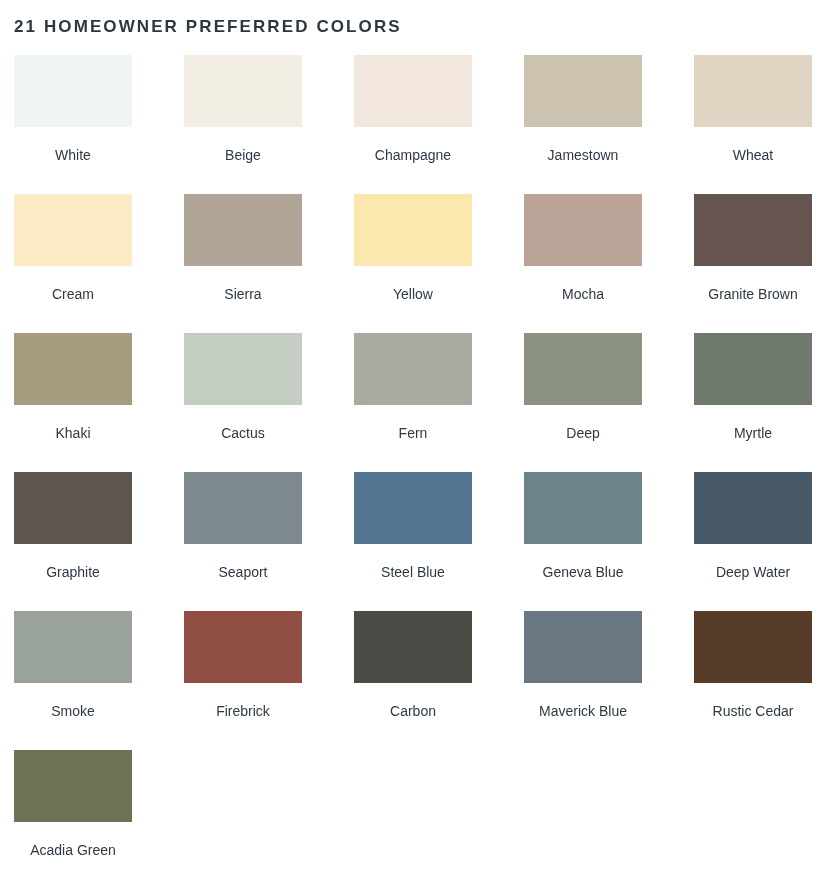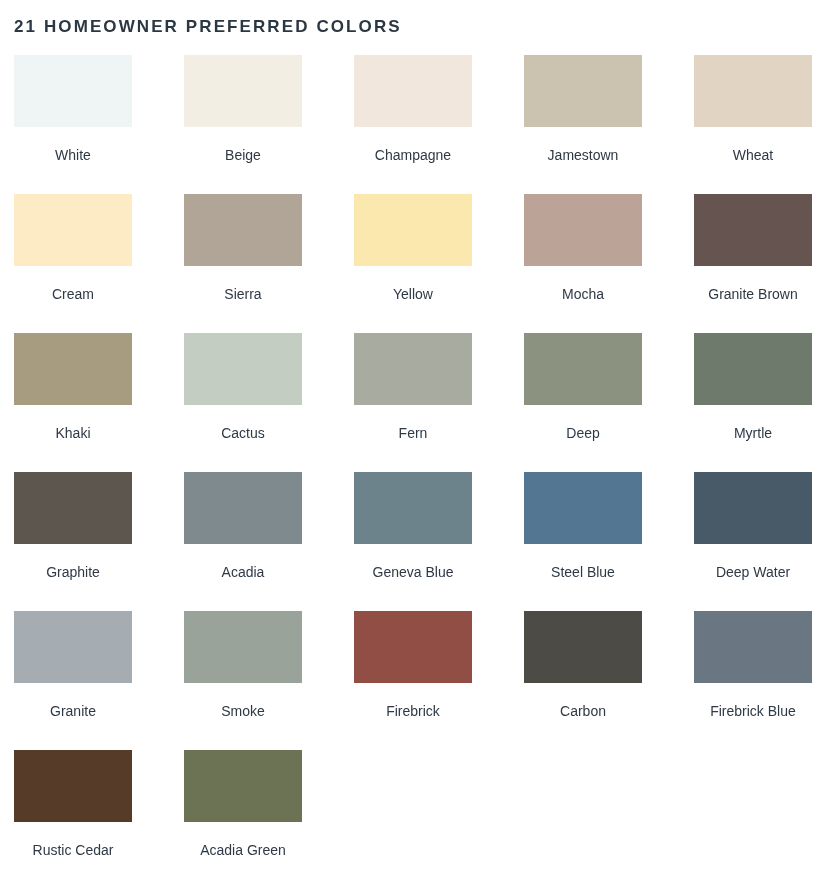--- a/index.html
+++ b/index.html
@@ -140,53 +140,49 @@
       <div class="swatch-cell">
         <div class="swatch-chip" style="background-color: rgb(110, 122, 107);"></div>
         <div class="swatch-label">Myrtle</div>
       </div>
       <div class="swatch-cell">
         <div class="swatch-chip" style="background-color: rgb(92, 86, 78);"></div>
         <div class="swatch-label">Graphite</div>
       </div>
       <div class="swatch-cell">
         <div class="swatch-chip" style="background-color: rgb(127, 138, 142);"></div>
-        <div class="swatch-label">Acadia</div>
+        <div class="swatch-label">Seaport</div>
+      </div>
+      <div class="swatch-cell">
+        <div class="swatch-chip" style="background-color: rgb(83, 119, 146);"></div>
+        <div class="swatch-label">Steel Blue</div>
       </div>
       <div class="swatch-cell">
         <div class="swatch-chip" style="background-color: rgb(109, 131, 139);"></div>
         <div class="swatch-label">Geneva Blue</div>
       </div>
       <div class="swatch-cell">
-        <div class="swatch-chip" style="background-color: rgb(83, 119, 146);"></div>
-        <div class="swatch-label">Steel Blue</div>
-      </div>
-      <div class="swatch-cell">
         <div class="swatch-chip" style="background-color: rgb(72, 90, 103);"></div>
         <div class="swatch-label">Deep Water</div>
-      </div>
-      <div class="swatch-cell">
-        <div class="swatch-chip" style="background-color: rgb(166, 173, 178);"></div>
-        <div class="swatch-label">Granite</div>
       </div>
       <div class="swatch-cell">
         <div class="swatch-chip" style="background-color: rgb(154, 163, 153);"></div>
         <div class="swatch-label">Smoke</div>
       </div>
       <div class="swatch-cell">
         <div class="swatch-chip" style="background-color: rgb(145, 78, 69);"></div>
         <div class="swatch-label">Firebrick</div>
       </div>
       <div class="swatch-cell">
         <div class="swatch-chip" style="background-color: rgb(77, 75, 70);"></div>
         <div class="swatch-label">Carbon</div>
       </div>
       <div class="swatch-cell">
         <div class="swatch-chip" style="background-color: rgb(107, 118, 131);"></div>
-        <div class="swatch-label">Firebrick Blue</div>
+        <div class="swatch-label">Maverick Blue</div>
       </div>
       <div class="swatch-cell">
         <div class="swatch-chip" style="background-color: rgb(86, 60, 40);"></div>
         <div class="swatch-label">Rustic Cedar</div>
       </div>
       <div class="swatch-cell">
         <div class="swatch-chip" style="background-color: rgb(107, 115, 84);"></div>
         <div class="swatch-label">Acadia Green</div>
       </div>
     </div>

